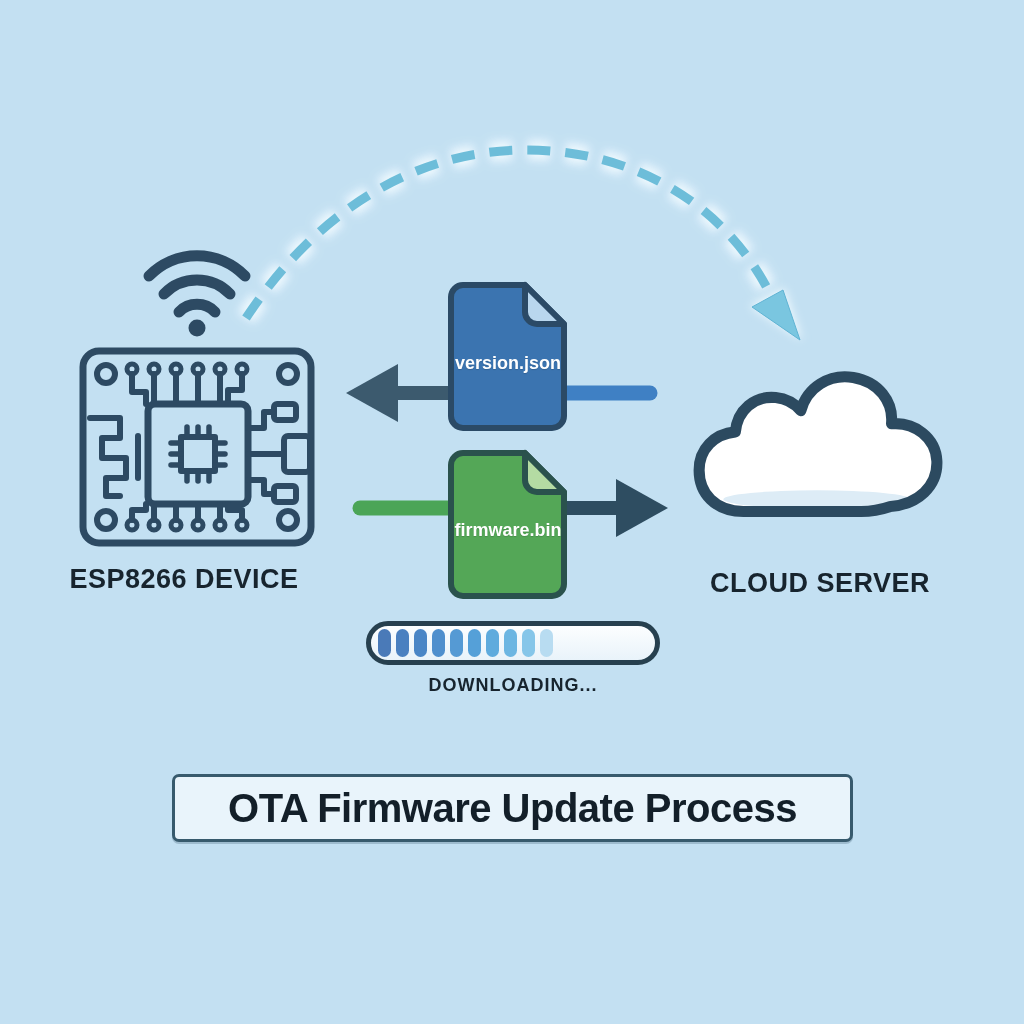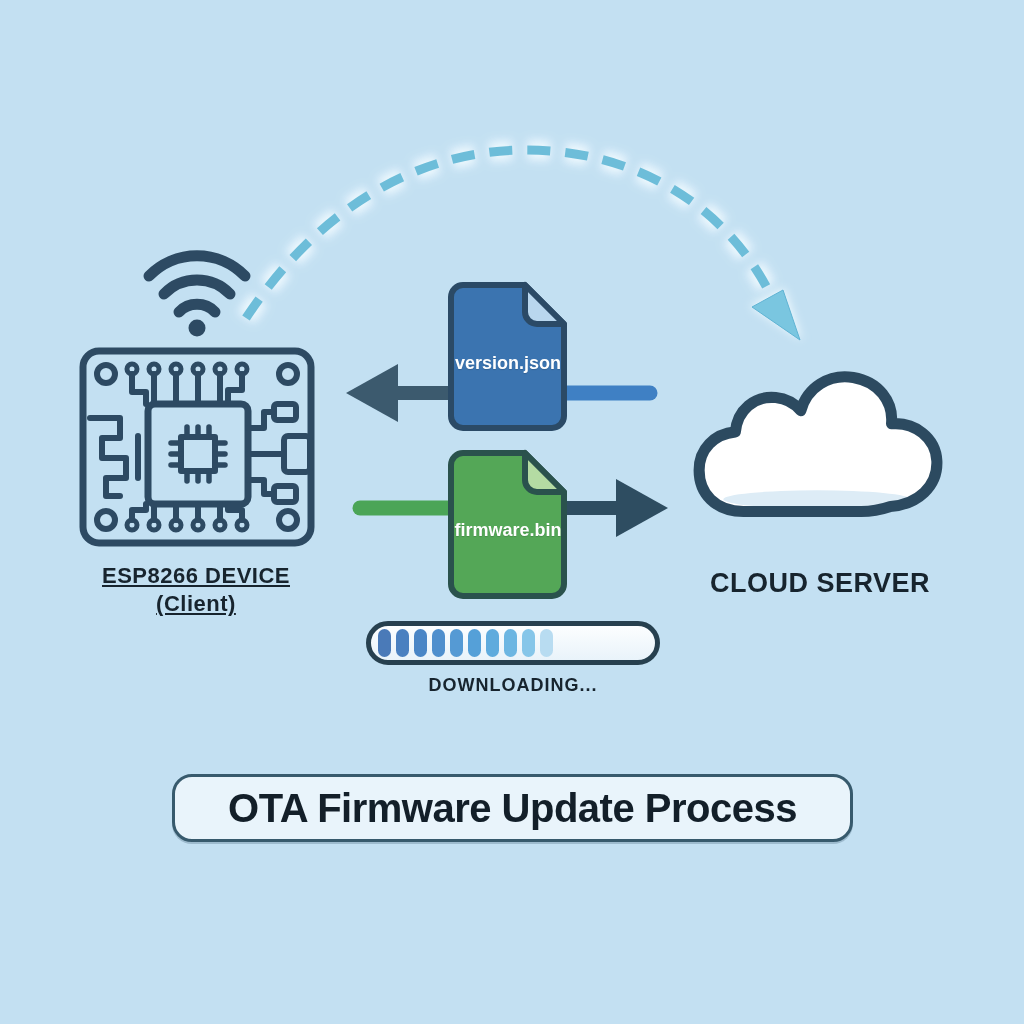--- a/index.html
+++ b/index.html
@@ -21,41 +21,41 @@
     text-shadow:0 1px 1px rgba(0,0,0,0.15);
   }
   .file-label.ver{padding-top:12px;}
   .file-label.fw{padding-top:10px;}
 
   
   .node-label{
     color:#17242e;font-weight:bold;text-align:center;line-height:1.28;
     letter-spacing:0.5px;
   }
-  .device-label{left:56px;top:562px;width:280px;font-size:22px;text-decoration:underline;}
+  .device-label{left:44px;top:562px;width:280px;font-size:27px;}
   .cloud-label{left:688px;top:566px;width:264px;font-size:27px;}
   .downloading-label{left:362px;top:674px;width:302px;font-size:18px;letter-spacing:1px;}
 
   
   .progress{
     left:366px;top:621px;width:294px;height:44px;box-sizing:border-box;
     border:5px solid #27404f;border-radius:26px;
     background:linear-gradient(180deg,#fcfeff 0%,#e9f3fa 100%);
     z-index:3;
   }
   .progress-inner{
     position:absolute;left:7px;top:0;bottom:0;right:7px;
     display:flex;align-items:center;gap:5px;
   }
   .seg{width:13px;height:28px;border-radius:7px;flex:0 0 auto;}
 
   
   .title-box{
     left:172px;top:774px;width:681px;height:68px;box-sizing:border-box;
-    background:#e9f4fb;border:3px solid #375a6d;border-radius:20px;
+    background:#e9f4fb;border:3px solid #375a6d;border-radius:7px;
     display:flex;align-items:center;justify-content:center;
     box-shadow:0 2px 0 rgba(45,74,99,0.25);
     z-index:3;
   }
   .title-text{
     color:#131f29;font-weight:bold;font-size:40px;letter-spacing:-0.5px;
     white-space:nowrap;
   }
 </style>
 </head>
@@ -187,21 +187,20 @@
   </div>
 
   <svg class="abs" style="left:683px;top:352px;" width="272" height="198" viewBox="0 0 270 196">
     <path d="M60 158 C 32 158 16 140 16 117 C 16 96 31 81 52 79 C 54 57 71 43 92 45 C 102 46 111 51 117 58 C 123 35 145 21 169 25 C 194 29 209 49 207 71 C 230 69 251 85 252 108 C 253 133 233 151 206 153 C 197 156 186 158 177 158 Z" fill="#ffffff"></path>
     <ellipse cx="133" cy="146" rx="93" ry="9" fill="#ddecf6"></ellipse>
     <path d="M60 158 C 32 158 16 140 16 117 C 16 96 31 81 52 79 C 54 57 71 43 92 45 C 102 46 111 51 117 58 C 123 35 145 21 169 25 C 194 29 209 49 207 71 C 230 69 251 85 252 108 C 253 133 233 151 206 153 C 197 156 186 158 177 158 Z" fill="none" stroke="#2c4a60" stroke-width="11" stroke-linejoin="round"></path>
   </svg>
 
   <div class="abs node-label device-label">
     <div>ESP8266 DEVICE</div>
-    <div>(Client)</div>
   </div>
 
   <div class="abs node-label cloud-label">CLOUD SERVER</div>
 
   <div class="abs progress">
     <div class="progress-inner">
         <span class="seg" style="background: rgb(74, 122, 184);"></span>
         <span class="seg" style="background: rgb(74, 128, 192);"></span>
         <span class="seg" style="background: rgb(74, 134, 198);"></span>
         <span class="seg" style="background: rgb(79, 143, 205);"></span>

